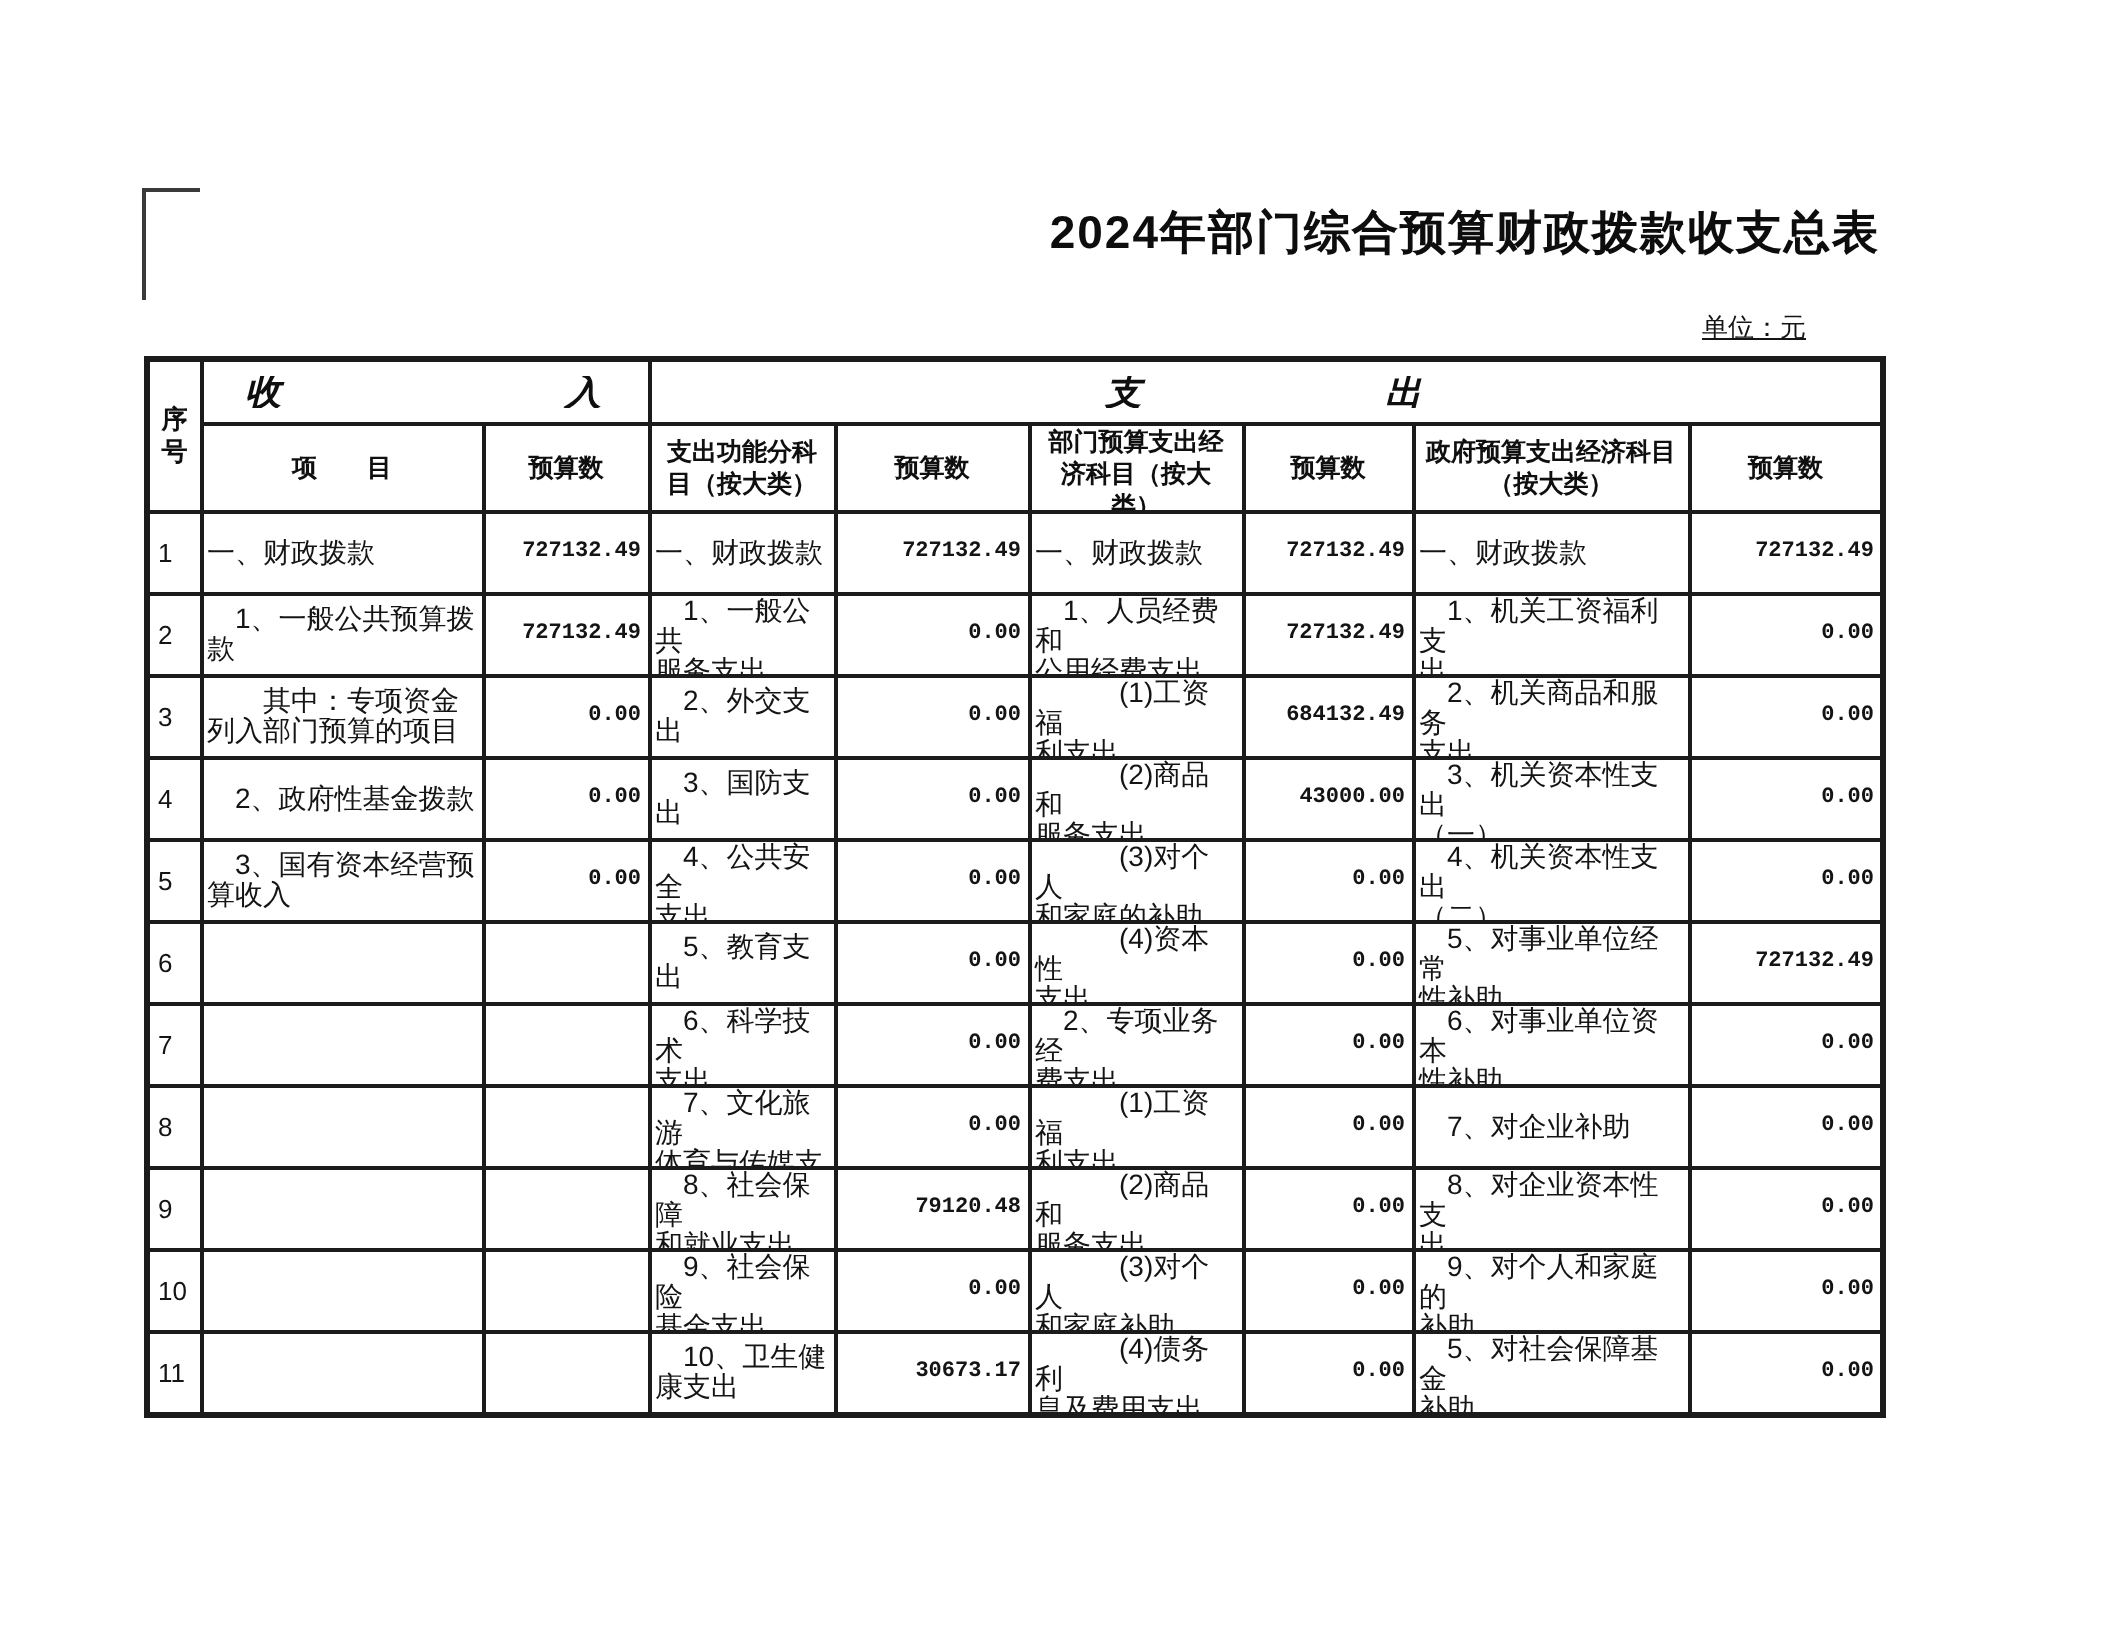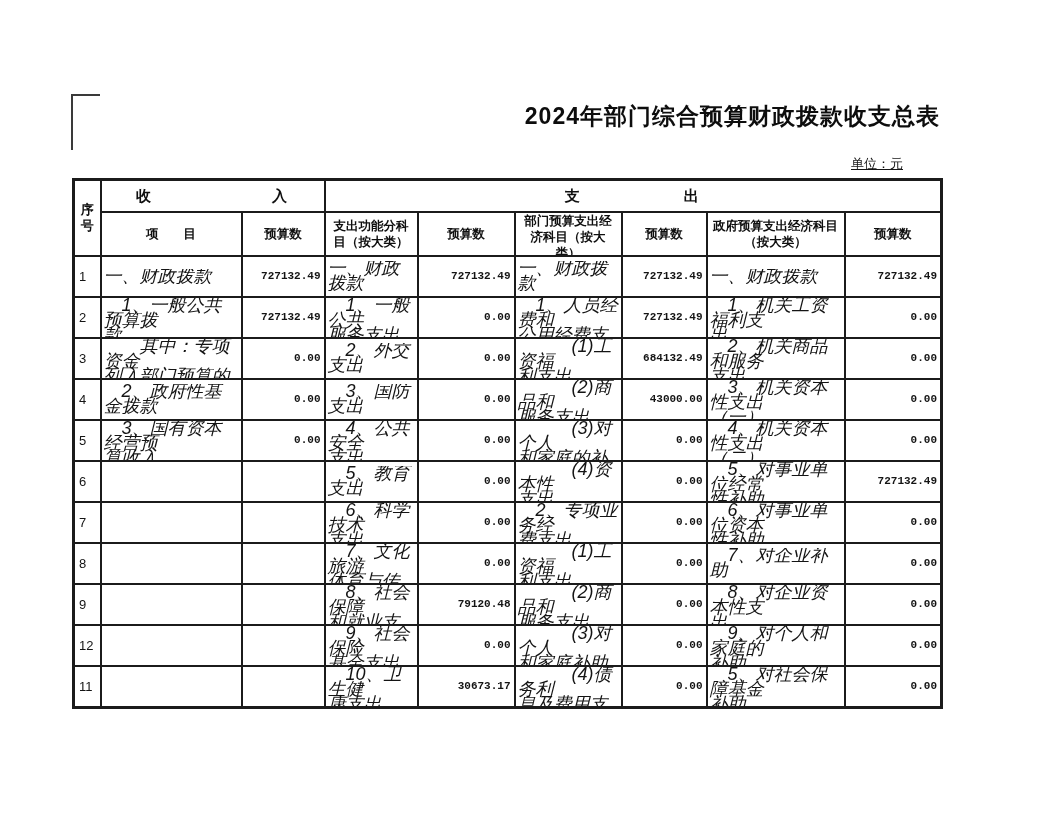--- a/index.html
+++ b/index.html
@@ -42,25 +42,25 @@
     overflow:hidden;
   }
   tr.hrow1{height:32px;}
   tr.hrow2{height:44px;}
   tbody tr{height:41px;}
   th{
     font-weight:bold;font-size:12.5px;line-height:16px;
     text-align:center;color:#0f0f0f;
   }
   th .clip{max-height:42px;overflow:hidden;white-space:pre-wrap;margin:0 2px;}
-  .group-hdr{font-size:15px;letter-spacing:2px;}
+  .group-hdr{font-size:18px;letter-spacing:2px;font-style:italic;}
   td .clip{max-height:39px;overflow:hidden;white-space:pre-wrap;}
   td.seq{font-size:13px;text-align:left;}
   td.seq .clip{padding-left:4px;}
-  td.item{font-size:18px;line-height:15px;text-align:left;font-style:italic;}
+  td.item{font-size:14px;line-height:15px;text-align:left;}
   td.item .clip{padding:0 2px;}
   td.num{font-size:11px;font-weight:bold;text-align:right;font-family:Liberation Mono, monospace;}
   td.num .clip{padding-right:3px;white-space:pre;}
   th.seq-hdr{font-size:13px;line-height:16px;}
 </style>
 </head>
 <body>
 
 <div class="corner-mark"></div>
 
@@ -405,21 +405,21 @@
         <td class="item">
           <div class="clip">　8、对企业资本性支
 出</div>
         </td>
         <td class="num">
           <div class="clip">0.00</div>
         </td>
       </tr>
       <tr>
         <td class="seq">
-          <div class="clip">12</div>
+          <div class="clip">10</div>
         </td>
         <td class="item">
           <div class="clip"></div>
         </td>
         <td class="num">
           <div class="clip"></div>
         </td>
         <td class="item">
           <div class="clip">　9、社会保险
 基金支出</div>

